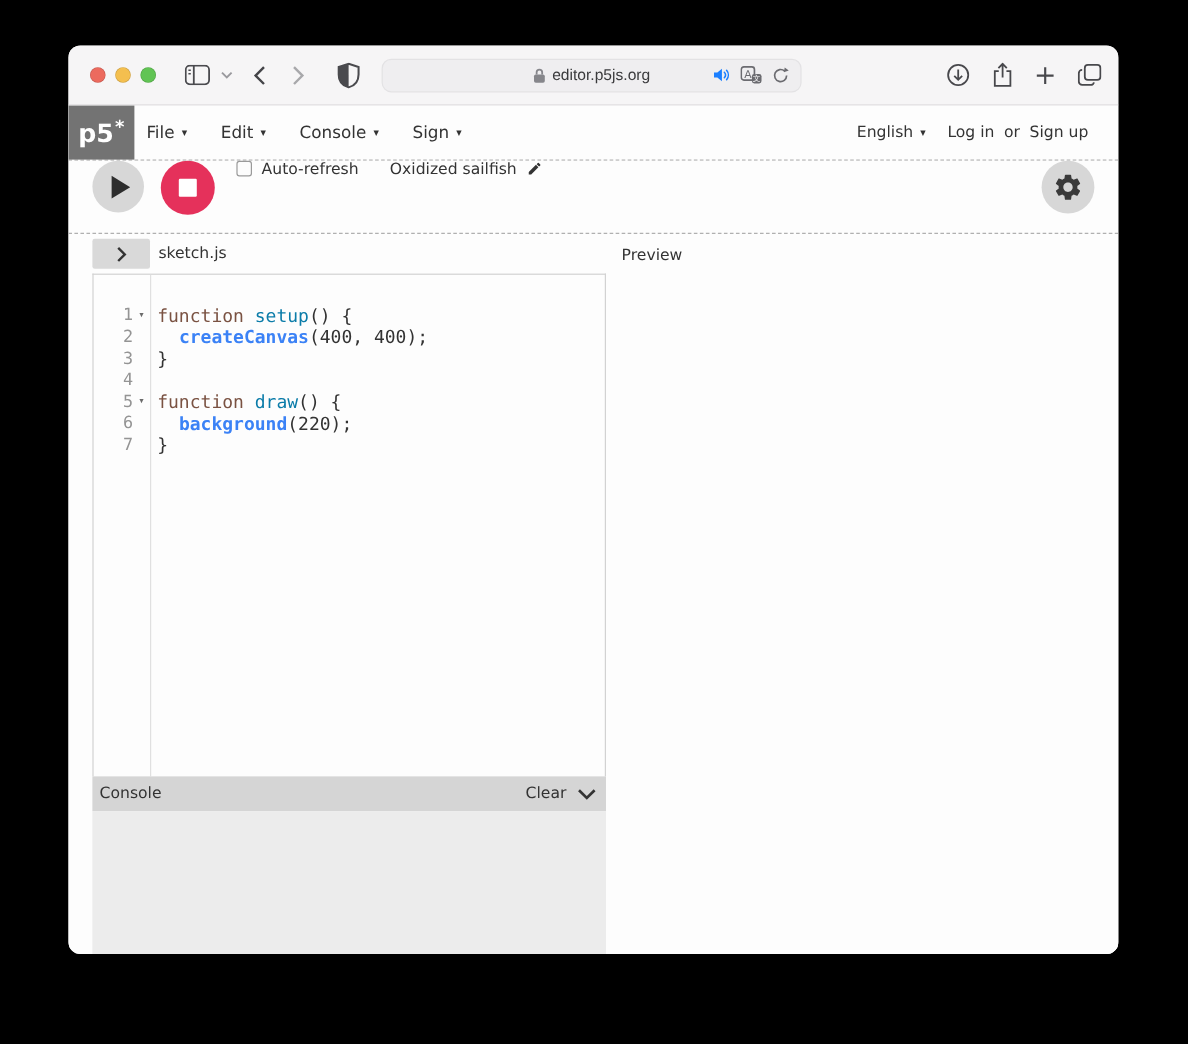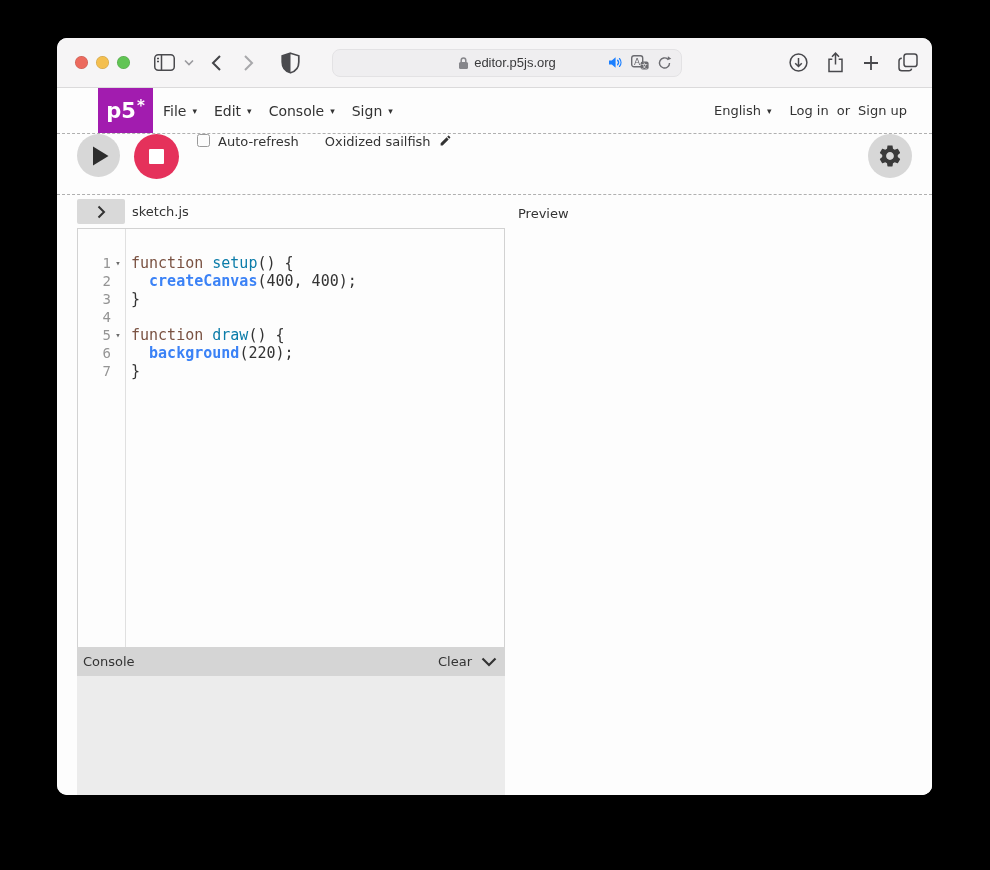--- a/index.html
+++ b/index.html
@@ -11,33 +11,33 @@
             display:flex; flex-direction:column; }
 
   
   .chrome { height:50px; flex:none; background:#f6f5f6; border-bottom:1px solid #dbdadb;
             display:flex; align-items:center; padding:0 12px;
             font-family:"Liberation Sans", sans-serif; }
   .traffic { display:flex; gap:8px; margin-left:6px; }
   .tl { width:13px; height:13px; border-radius:50%; box-shadow:inset 0 0 0 0.5px rgba(0,0,0,.18); }
   .tl.red { background:#ec6a5e; } .tl.yellow { background:#f4bf4f; } .tl.green { background:#61c454; }
   .cbtn { border:none; background:transparent; display:flex; align-items:center; justify-content:center; padding:0; cursor:default; }
-  .urlbar { margin-left:32px; width:350px; height:28px; background:#efeef0; border:1px solid #e3e2e4;
+  .urlbar { margin-left:18px; width:350px; height:28px; background:#efeef0; border:1px solid #e3e2e4;
             border-radius:8px; display:flex; align-items:center; justify-content:center; position:relative; }
   .urltext { font-size:13px; color:#3a3a3c; margin-left:5px; }
   .urlbar-right { position:absolute; right:9px; top:0; height:100%; display:flex; align-items:center; gap:8px; }
   .chrome-right { margin-left:auto; margin-right:2px; display:flex; align-items:center; gap:19px; }
 
   
   .p5nav { height:46px; flex:none; background:#fdfdfd; border-bottom:1px dashed #b0b0b0;
            display:flex; align-items:center; }
-  .logo { width:55px; height:45px; background:#a21caf; color:#fff; display:flex; align-items:center;
-          justify-content:center; font-weight:bold; font-size:21px; cursor:pointer;margin-left:41px; }
+  .logo { width:55px; height:45px; background:#737373; color:#fff; display:flex; align-items:center;
+          justify-content:center; font-weight:bold; font-size:21px; cursor:pointer; }
   .logo .star { font-size:15px; margin-top:-9px; margin-left:1px; }
-  .menus { display:flex; align-items:center; gap:17px; margin-left:10px; }
+  .menus { display:flex; align-items:center; gap:28px; margin-left:10px; }
   .menu-item { display:flex; align-items:center; font-size:14px; color:#333; cursor:pointer; }
   .caret { font-size:9px; color:#333; margin-left:6px; }
   .nav-right { margin-left:auto; margin-right:25px; display:flex; align-items:center; font-size:13px; color:#333; }
   .nav-right .lang { display:flex; align-items:center; margin-right:18px; cursor:pointer; }
   .nav-right .or { margin:0 8px; }
   .nav-link { cursor:pointer; }
 
   
   .p5toolbar { height:61px; flex:none; background:#fdfdfd; border-bottom:1px dashed #b0b0b0;
                display:flex; padding:0 20px; }

